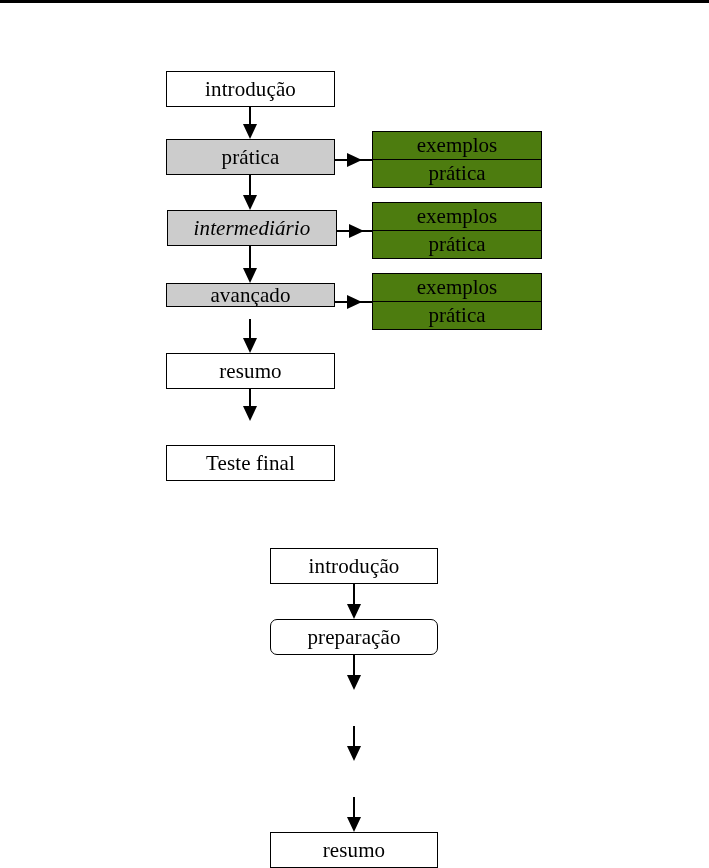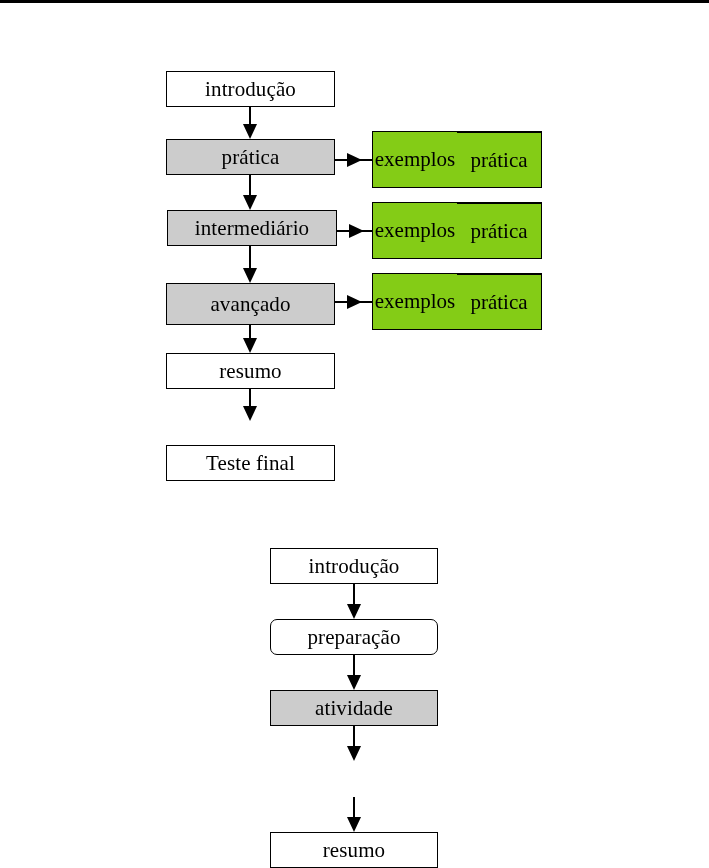--- a/index.html
+++ b/index.html
@@ -43,23 +43,23 @@
     letter-spacing: 0.1px;
     white-space: nowrap;
   }
   .node.shaded {
     background: #cccccc;
   }
   .stack {
     position: absolute;
     box-sizing: border-box;
     border: 1.4px solid #000000;
-    background: #84cc16;
+    background: #4d7c0f;
     display: flex;
-    flex-direction: row;
+    flex-direction: column;
   }
   .stack .cell {
     flex: 1 1 0;
     display: flex;
     align-items: center;
     justify-content: center;
     font-size: 21px;
     line-height: 1;
     color: #000000;
     white-space: nowrap;
@@ -146,22 +146,22 @@
       <div class="edge-h" style="left: 337px; top: 231px;">
         <div class="shaft" style="width: 35px;"></div>
         <div class="head" style="left: 11.55px;"></div>
       </div>
       <div class="edge-h" style="left: 335px; top: 302px;">
         <div class="shaft" style="width: 37px;"></div>
         <div class="head" style="left: 12.21px;"></div>
       </div>
       <div class="node" style="left: 166px; top: 71px; width: 169px; height: 36px;">introdução</div>
       <div class="node shaded" style="left: 166px; top: 139px; width: 169px; height: 36px;">prática</div>
-      <div class="node shaded" style="left: 167px; top: 210px; width: 170px; height: 36px;">intermediário</div>
-      <div class="node shaded" style="left: 166px; top: 283px; width: 169px; height: 42px;">avançado</div>
+      <div class="node shaded" style="left: 167px; top: 210px; width: 170px; height: 36px; font-style: italic;">intermediário</div>
+      <div class="node shaded" style="left: 166px; top: 283px; width: 169px; height: 24px;">avançado</div>
       <div class="node" style="left: 166px; top: 353px; width: 169px; height: 36px;">resumo</div>
       <div class="node" style="left: 166px; top: 421px; width: 169px; height: 36px; margin-top: 24px;">Teste final</div>
       <div class="stack" style="left: 372px; top: 131px; width: 170px; height: 57px;">
         <div class="cell">exemplos</div>
         <div class="cell">prática</div>
       </div>
       <div class="stack" style="left: 372px; top: 202px; width: 170px; height: 57px;">
         <div class="cell">exemplos</div>
         <div class="cell">prática</div>
       </div>
@@ -182,16 +182,15 @@
       <div class="edge-v" style="left: 354px; top: 726px;">
         <div class="shaft" style="height: 22px;"></div>
         <div class="head" style="top: 20px;"></div>
       </div>
       <div class="edge-v" style="left: 354px; top: 797px;">
         <div class="shaft" style="height: 22px;"></div>
         <div class="head" style="top: 20px;"></div>
       </div>
       <div class="node" style="left: 270px; top: 548px; width: 168px; height: 36px;">introdução</div>
       <div class="node" style="left: 270px; top: 619px; width: 168px; height: 36px; border-radius: 7px;">preparação</div>
-      <div class="node shaded" style="left: 270px; top: 690px; width: 168px; height: 36px;">atividade</div>
       <div class="node" style="left: 270px; top: 832px; width: 168px; height: 36px;">resumo</div>
     </div>
   </div>
 
 </body></html>

